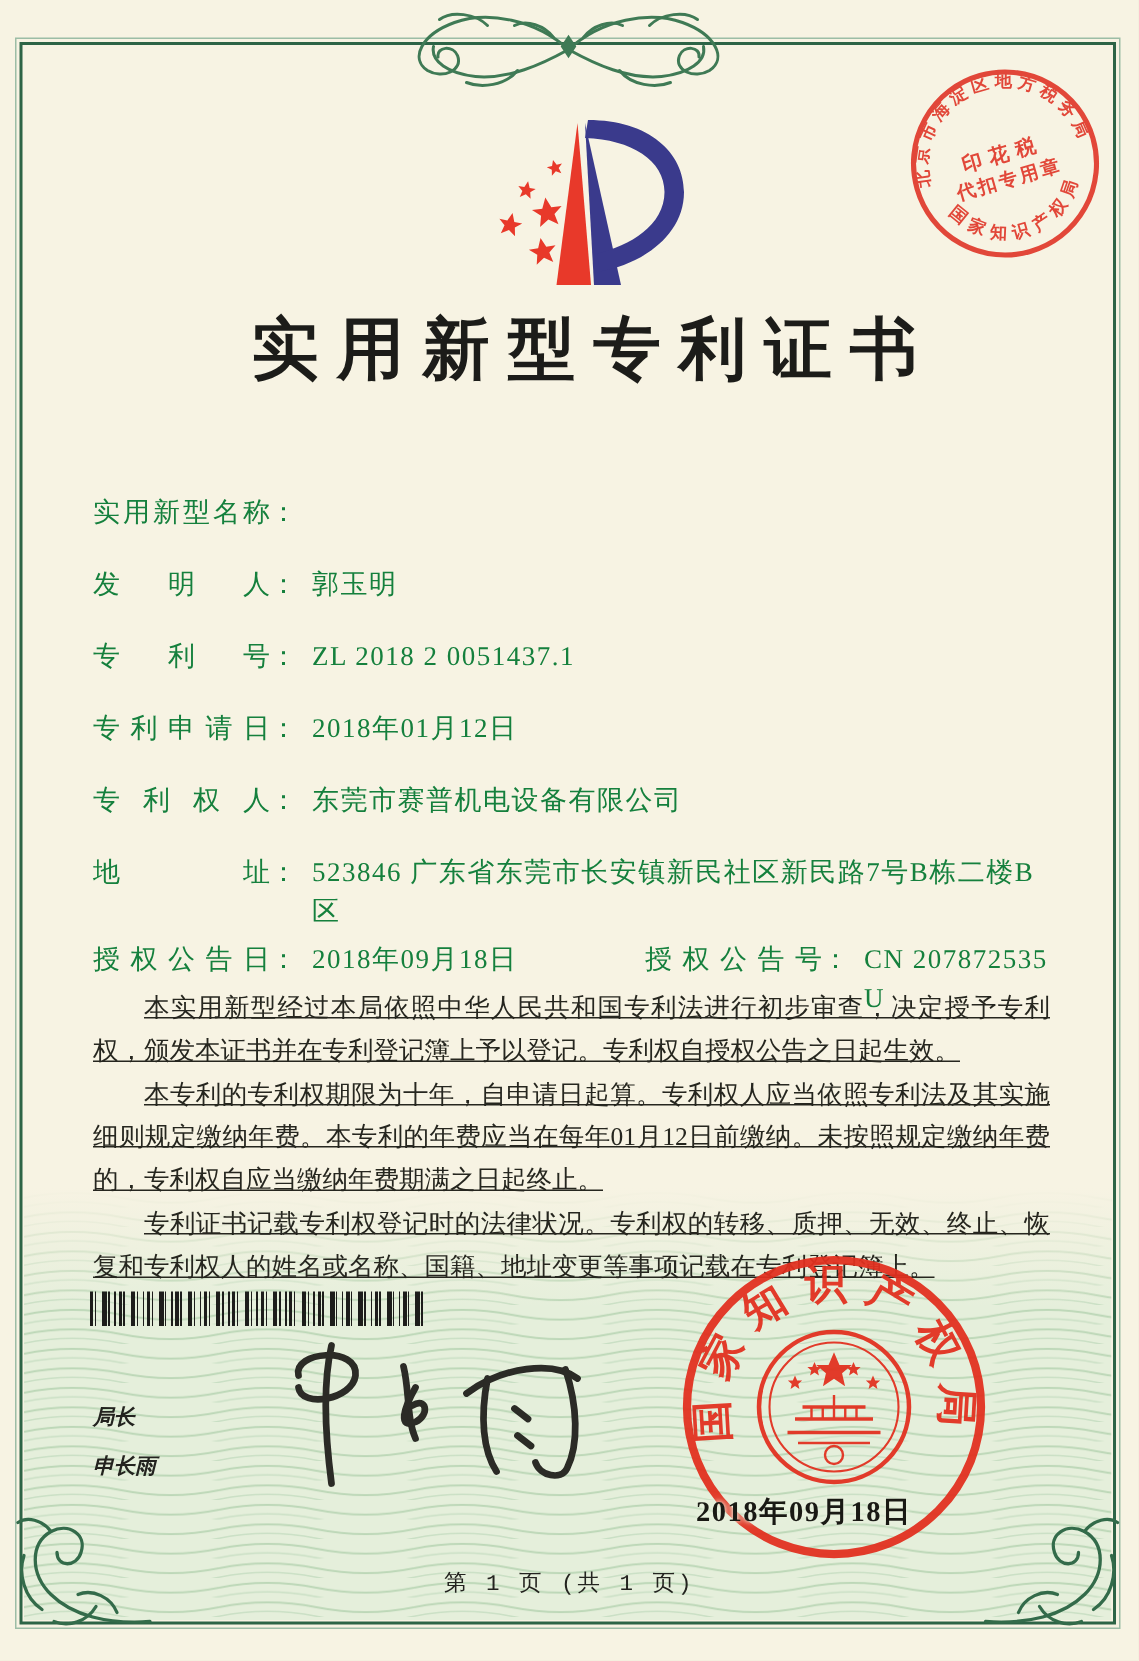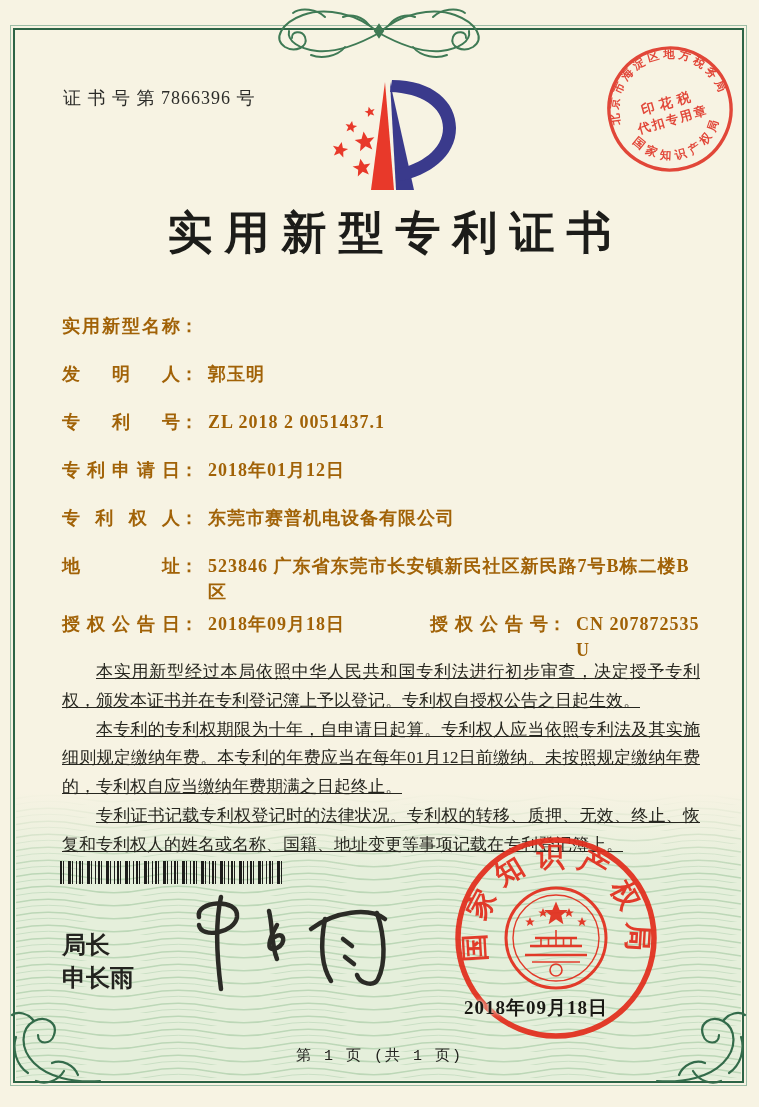--- a/index.html
+++ b/index.html
@@ -16,21 +16,21 @@
   .guilloche-fade{position:absolute;left:16px;right:18px;top:792px;height:80px;
     background:linear-gradient(#f7f3e3,rgba(247,243,227,0));}
 
   
   .cert-no{position:absolute;left:63px;top:86px;font-size:18px;letter-spacing:1px;color:#2b2b28;}
   .logo{position:absolute;left:299px;top:74px;width:162px;height:128px;}
   .title{position:absolute;left:0;top:203px;width:100%;text-align:center;
     font-size:45px;font-weight:700;letter-spacing:12px;color:#1c1c19;padding-left:16px;}
 
   
-  .fields{position:absolute;left:62px;top:313px;width:640px;font-size:18px;color:#a16207;font-weight:bold;}
+  .fields{position:absolute;left:62px;top:328px;width:640px;font-size:18px;color:#15803d;}
   .frow{display:flex;line-height:26px;margin-bottom:22px;}
   .frow.address{margin-bottom:6px;}
   .flabel{flex:0 0 118px;text-align:justify;text-align-last:justify;}
   .fcolon{flex:0 0 auto;margin-right:10px;}
   .fvalue{flex:1 1 auto;letter-spacing:1px;}
   .grant-row{display:flex;line-height:26px;}
   .grant-row .gcell{display:flex;}
   .grant-row .gcell.first{width:368px;flex:0 0 368px;}
 
   
@@ -39,21 +39,21 @@
   .body-text p{margin:0;text-indent:2em;}
 
   
   .barcode{position:absolute;left:60px;top:861px;width:224px;height:23px;
     background:
       repeating-linear-gradient(90deg,#1d1d1b 0 2px,rgba(0,0,0,0) 2px 3px,#1d1d1b 3px 4px,rgba(0,0,0,0) 4px 8px,#1d1d1b 8px 11px,rgba(0,0,0,0) 11px 12px,#1d1d1b 12px 13px,rgba(0,0,0,0) 13px 16px,#1d1d1b 16px 17px,rgba(0,0,0,0) 17px 19px);
   }
 
   
   .signer{position:absolute;left:62px;top:928px;font-family:"Liberation Sans","DejaVu Sans",sans-serif;
-    font-size:24px;font-weight:600;color:#23231f;line-height:33px;}
+    font-size:14px;font-weight:600;color:#23231f;line-height:33px;font-style:italic;}
   .signature{position:absolute;left:185px;top:885px;width:230px;height:120px;}
 
   
   .seal{position:absolute;left:452px;top:834px;width:208px;height:208px;opacity:.94;}
   .seal-date{position:absolute;left:464px;top:995px;font-size:19px;font-weight:600;color:#191914;
     letter-spacing:1px;text-shadow:0 0 5px #eaf1df,0 0 3px #eaf1df;}
 
   
   .tax-stamp{position:absolute;left:601px;top:40px;width:138px;height:138px;
     transform:rotate(-16deg);opacity:.92;}
@@ -126,21 +126,20 @@
   <svg class="corner-ornament right" viewBox="0 0 96 82">
     <g fill="none" stroke="#336b4a" stroke-width="2.2" stroke-linecap="round">
       <path d="M92,74 C64,76 40,70 26,56 C12,42 12,22 26,14 C38,8 50,16 46,28 C43,38 30,38 30,28"></path>
       <path d="M26,14 C20,6 10,4 4,8"></path>
       <path d="M56,64 C50,74 38,78 28,74"></path>
       <path d="M70,68 C66,58 54,52 44,56"></path>
       <path d="M8,30 C4,42 8,58 20,66"></path>
     </g>
   </svg>
 
-  <div class="cert-no">证 书 号 第 7866396 号</div>
 
   <svg class="logo" viewBox="0 0 162 128">
     <path d="M86,8 L95,116 L72,116 Z" fill="#e8392a"></path>
     <path d="M91,8 L115,116 L97,116 Z" fill="#3a3a8c"></path>
     <path d="M93,6 C134,6 157,28 157,54 C157,83 129,102 101,107 L99,95 C121,90 144,76 144,54 C144,33 122,19 91,18 Z" fill="#3a3a8c"></path>
     <g fill="#e8392a">
       <use href="#star" transform="translate(71,38) scale(0.55) rotate(-14)"></use>
       <use href="#star" transform="translate(52,53) scale(0.62) rotate(10)"></use>
       <use href="#star" transform="translate(66,68) scale(1.05) rotate(-8)"></use>
       <use href="#star" transform="translate(41,76) scale(0.82) rotate(12)"></use>

